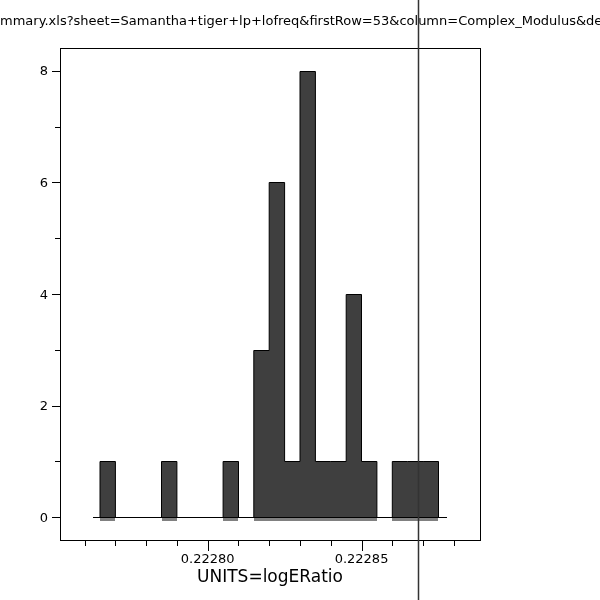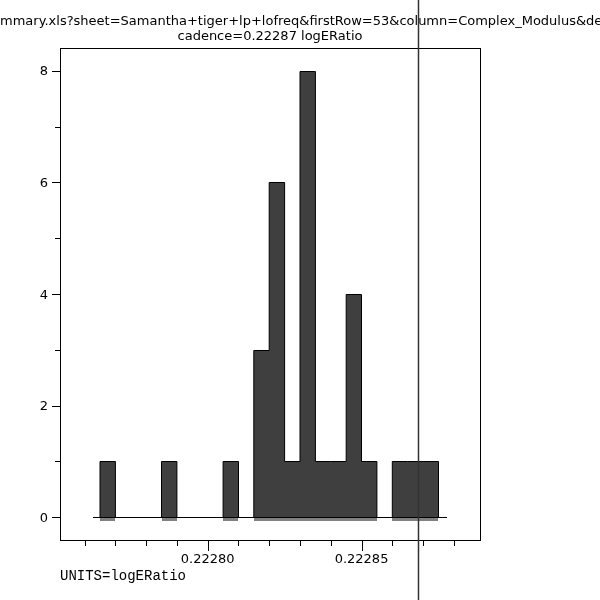--- a/index.html
+++ b/index.html
@@ -29,38 +29,36 @@
     text-align: center;
     white-space: nowrap;
     font-size: 13px;
     line-height: 15px;
     z-index: 1;
   }
   .xlabel {
     position: absolute;
     left: 60px; top: 568px;
     width: 420px;
-    text-align: left;
-    font-size: 14px;
+    text-align: center;
+    font-size: 17px;
     line-height: 16px;
     z-index: 1;
-    font-family: Liberation Mono, monospace;
   }
   #chart-svg {
     position: absolute;
     left: 0; top: 0;
     z-index: 2;
   }
 </style>
 </head>
 <body>
 
 <div class="canvas">
   <div class="title1">mmary.xls?sheet=Samantha+tiger+lp+lofreq&amp;firstRow=53&amp;column=Complex_Modulus&amp;depende</div>
-  <div class="title2">cadence=0.22287 logERatio</div>
   <div class="xlabel">UNITS=logERatio</div>
   <svg id="chart-svg" width="600" height="600" xmlns="http://www.w3.org/2000/svg">
       <rect x="100" y="518" width="15" height="3" fill="#808080"></rect>
       <rect x="162" y="518" width="15" height="3" fill="#808080"></rect>
       <rect x="223" y="518" width="15" height="3" fill="#808080"></rect>
       <rect x="254" y="518" width="123" height="3" fill="#808080"></rect>
       <rect x="392" y="518" width="46" height="3" fill="#808080"></rect>
       <path d="M 100.0 517.5 L 100.0 461.5 L 115.4 461.5 L 115.4 517.5 L 130.8 517.5 L 130.8 517.5 L 146.2 517.5 L 146.2 517.5 L 161.5 517.5 L 161.5 461.5 L 176.9 461.5 L 176.9 517.5 L 192.3 517.5 L 192.3 517.5 L 207.7 517.5 L 207.7 517.5 L 223.1 517.5 L 223.1 461.5 L 238.5 461.5 L 238.5 517.5 L 253.8 517.5 L 253.8 350.5 L 269.2 350.5 L 269.2 182.5 L 284.6 182.5 L 284.6 461.5 L 300.0 461.5 L 300.0 71.5 L 315.4 71.5 L 315.4 461.5 L 330.8 461.5 L 330.8 461.5 L 346.2 461.5 L 346.2 294.5 L 361.5 294.5 L 361.5 461.5 L 376.9 461.5 L 376.9 517.5 L 392.3 517.5 L 392.3 461.5 L 407.7 461.5 L 407.7 461.5 L 423.1 461.5 L 423.1 461.5 L 438.5 461.5 L 438.5 517.5 Z" fill="#3f3f3f" stroke="#000000" stroke-width="1"></path>
       <line x1="92.5" y1="517.5" x2="446.5" y2="517.5" stroke="#000000" stroke-width="1" shape-rendering="crispEdges"></line>
       <rect x="60.5" y="48.5" width="420" height="492" fill="none" stroke="#000000" stroke-width="1" shape-rendering="crispEdges"></rect>

